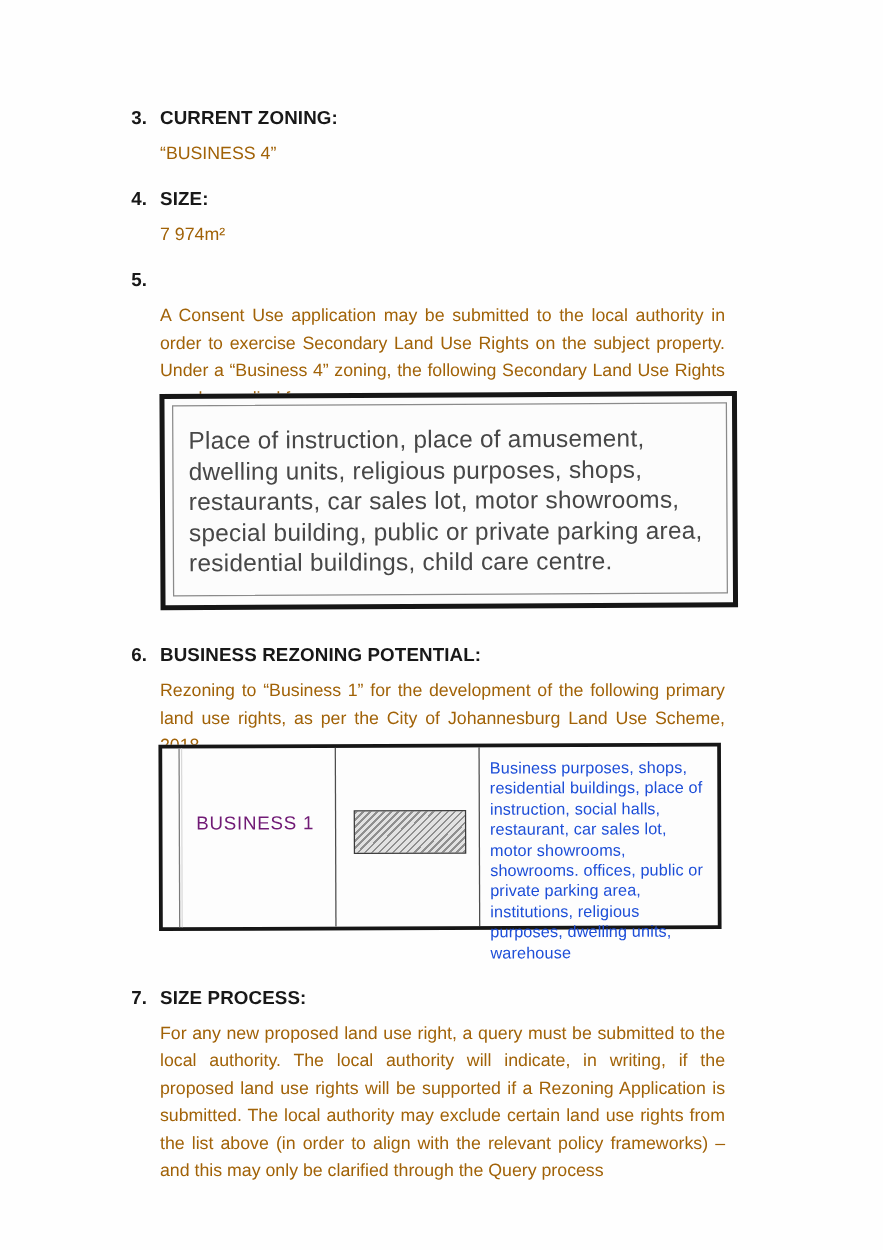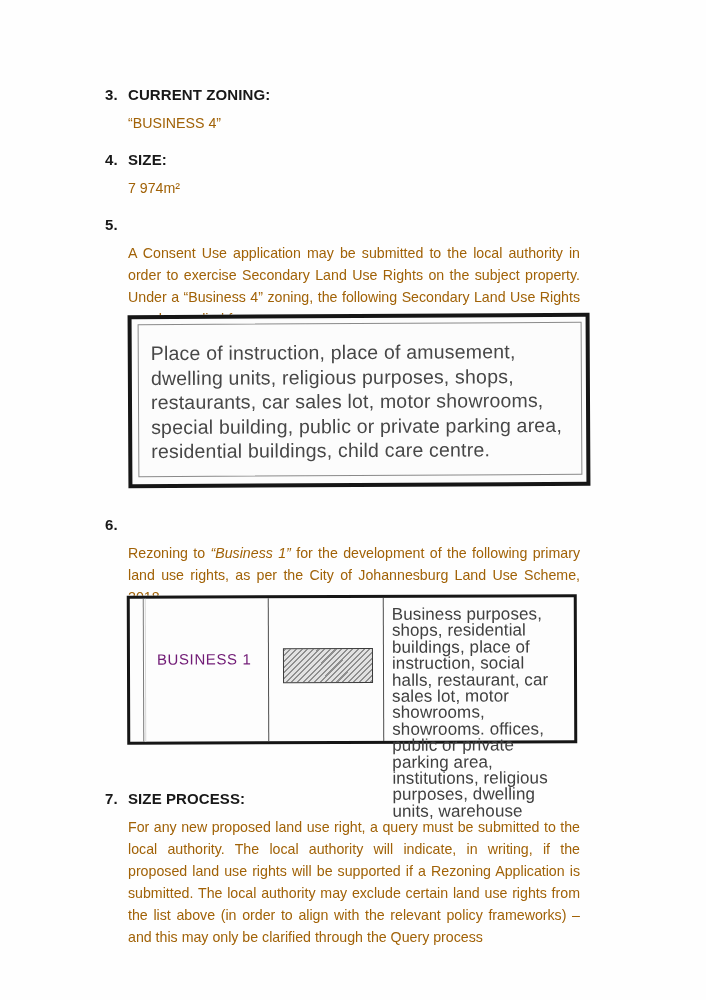--- a/index.html
+++ b/index.html
@@ -57,24 +57,24 @@
     font-size: 15px; letter-spacing: 0.6px; color: #701a75;
   }
   .hatch-swatch {
     position: absolute; left: 153px; top: 50px;
     width: 88px; height: 33px;
     border: 1.5px solid #3a3a3a;
     background: repeating-linear-gradient(135deg, #8f8f8f 0px, #8f8f8f 1.5px, #e2e2e2 1.5px, #e2e2e2 4px);
   }
   .uses-text {
     position: absolute; left: 262px; top: 9px; width: 176px;
-    font-size: 17px; line-height: 16.4px; color: #404040; letter-spacing: 0.1px;
+    font-size: 13px; line-height: 16.4px; color: #1d4ed8; letter-spacing: 0.1px;
   }
 
-  .italic { font-style: italic; }
+  .italic { }
 
   
   #sec-current-zoning { top: 86px; }
   #sec-size { top: 151px; }
   #sec-consent-use { top: 216px; }
   #sec-rezoning { top: 516px; }
   #sec-query { top: 790px; }
 </style>
 </head>
 <body>
@@ -105,20 +105,21 @@
   </section>
 
   <div class="consent-box">
     <div class="inner-line"></div>
     <div class="scan-text">Place of instruction, place of amusement, dwelling units, religious purposes, shops, restaurants, car sales lot, motor showrooms, special building, public or private parking area, residential buildings, child care centre.</div>
   </div>
 
   <section class="sec" id="sec-rezoning">
     <div class="heading">
       <span class="num">6.</span>
+      <span class="title">BUSINESS REZONING POTENTIAL:</span>
     </div>
     <div class="body just"><span>Rezoning to </span><span class="italic">“Business 1”</span><span> for the development of the following primary land use rights, as per the City of Johannesburg Land Use Scheme, 2018</span></div>
   </section>
 
   <div class="ztable">
     <div class="vline dbl"></div>
     <div class="vline c1"></div>
     <div class="vline c2"></div>
     <div class="zone-label">BUSINESS 1</div>
     <div class="hatch-swatch"></div>

